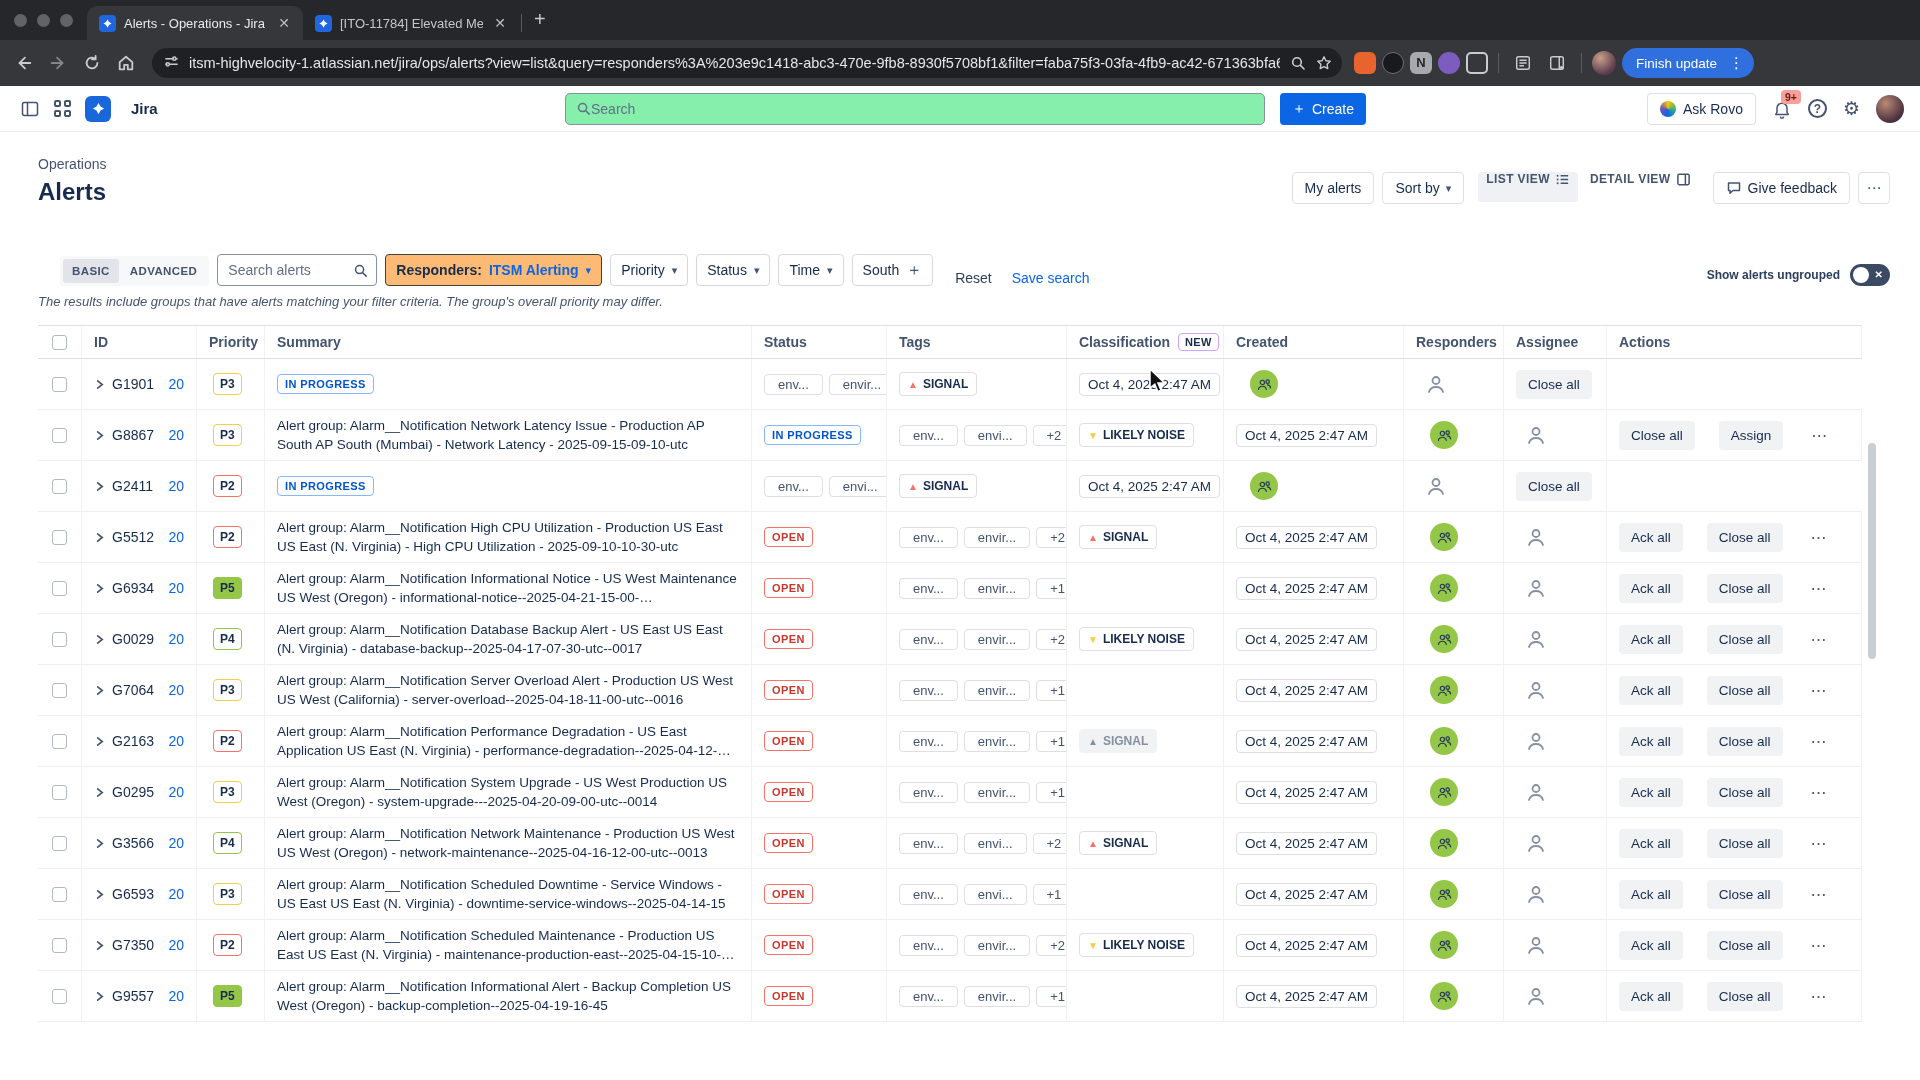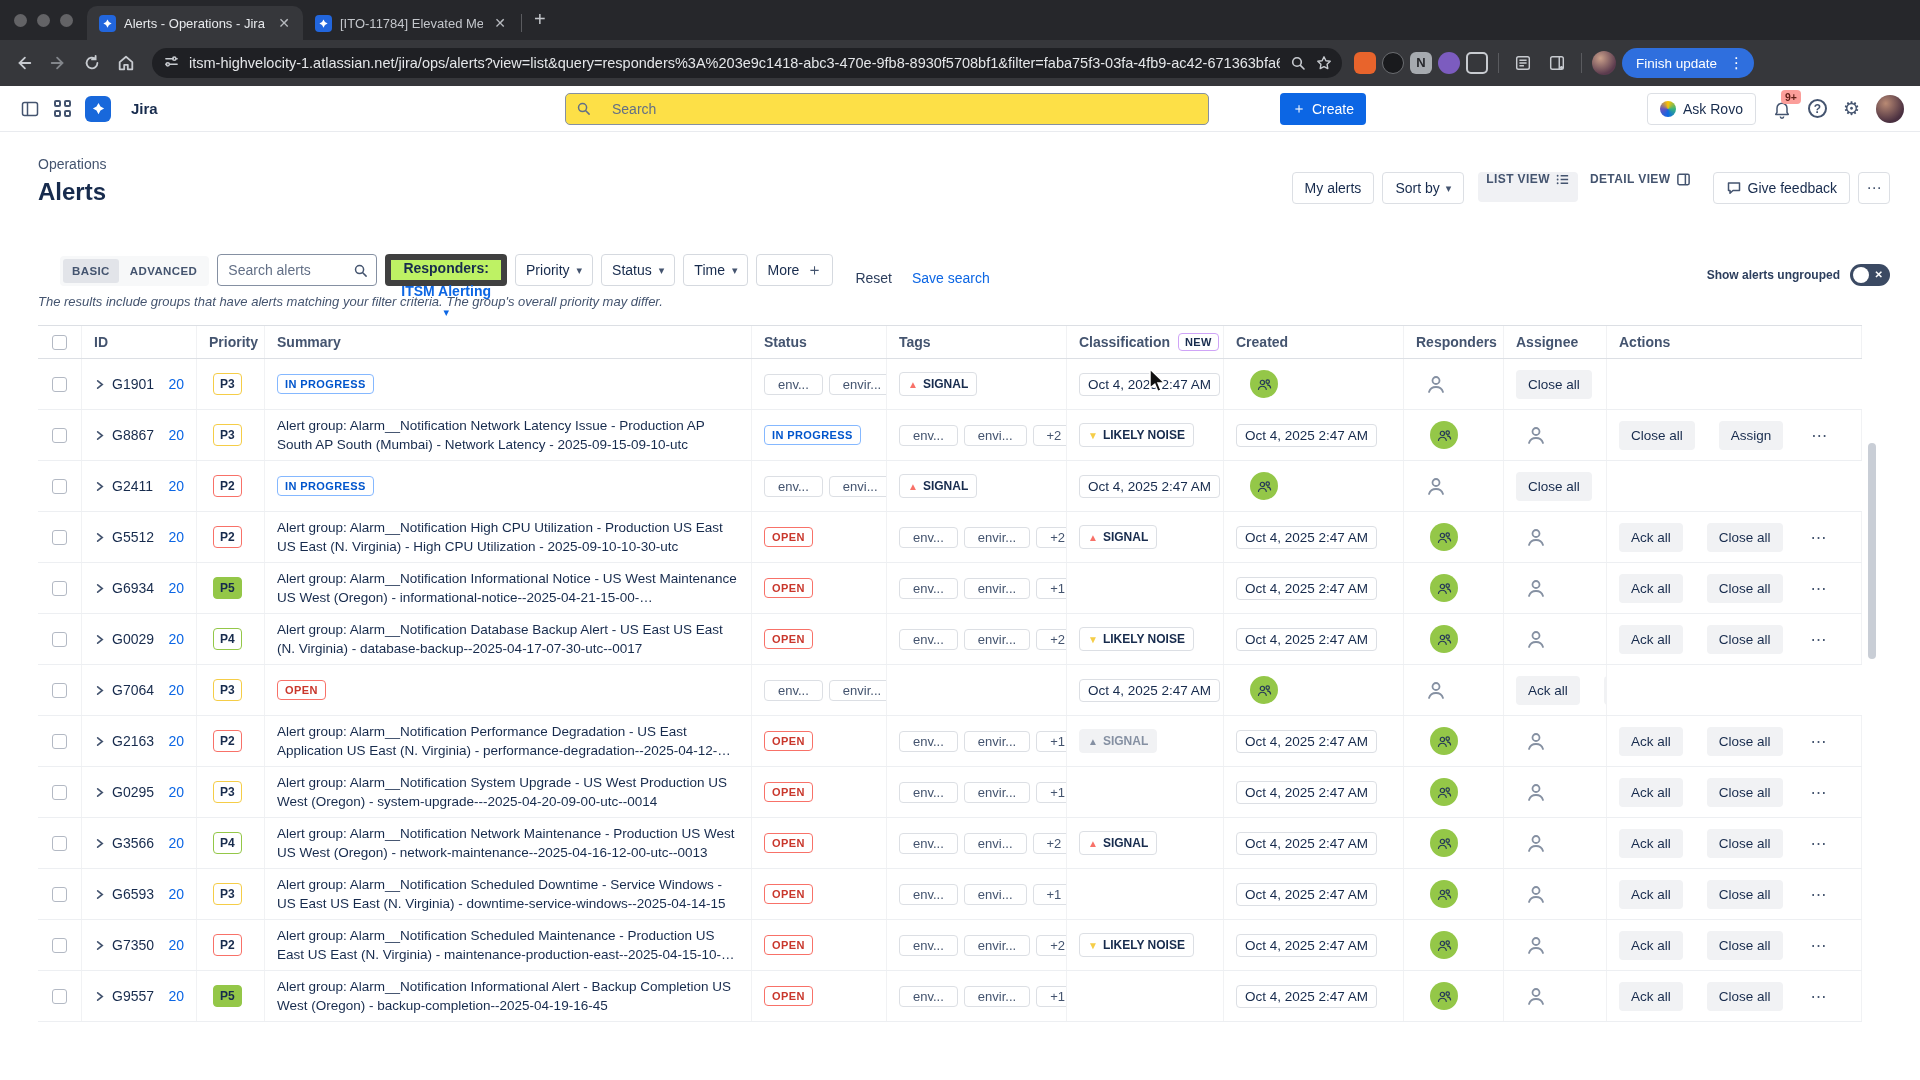--- a/index.html
+++ b/index.html
@@ -44,21 +44,21 @@
 
   .jiranav { height:46px; border-bottom:1px solid #E9EBEF; display:flex; align-items:center; padding:0 20px; position:relative; }
   .jn-left { display:flex; align-items:center; gap:14px; }
   .jn-ic { color:#44546F; display:flex; align-items:center; }
   .jn-ic svg { width:20px; height:20px; }
   .gridic { display:grid; grid-template-columns:7px 7px; grid-gap:3px; }
   .gridic span { width:7px; height:7px; border:2px solid #44546F; border-radius:2px; }
   .jira-logo { width:26px; height:26px; border-radius:6px; background:#1868DB; display:flex; align-items:center; justify-content:center; }
   .jira-logo svg { width:15px; height:15px; }
   .jira-name { font-size:15px; font-weight:600; color:#172B4D; margin-left:6px; }
-  .global-search { position:absolute; left:565px; width:644px; height:32px; border:1px solid #8590A2; border-radius:5px; display:flex; align-items:center; padding:0 10px; gap:21px; color:#626F86; background:#fde047; }
+  .global-search { position:absolute; left:565px; width:700px; height:32px; border:1px solid #8590A2; border-radius:5px; display:flex; align-items:center; padding:0 10px; gap:0; color:#626F86; background:#86efac; }
   .global-search svg { width:15px; height:15px; }
   .gs-ph { font-size:14px; color:#626F86; }
   .create-btn { position:absolute; left:1280px; height:32px; background:#0C66E4; color:#fff; border:none; border-radius:4px; font-size:14px; font-weight:500; padding:0 12px; display:flex; align-items:center; gap:6px; font-family:inherit; }
   .jn-right { position:absolute; right:16px; display:flex; align-items:center; gap:16px; }
   .askrovo { height:32px; border:1px solid #DCDFE4; border-radius:4px; background:#fff; display:flex; align-items:center; gap:7px; padding:0 12px; font-size:14px; font-weight:500; color:#172B4D; font-family:inherit; }
   .rovo-ic { width:16px; height:16px; border-radius:50%; background:conic-gradient(#FFC400,#36B37E,#0C66E4,#6554C0,#FFC400); }
   .bell-wrap { position:relative; }
   .badge9 { position:absolute; top:-9px; left:9px; background:#FB9E9A; color:#601E16; font-size:10.5px; font-weight:700; border-radius:4px; padding:1px 4px; }
   .iconbtn { background:none; border:none; color:#44546F; display:flex; align-items:center; }
   .iconbtn svg { width:20px; height:20px; }
@@ -80,21 +80,21 @@
   .btn.square { width:32px; padding:0; justify-content:center; font-size:15px; color:#44546F; }
 
   .filters { height:48px; margin-top:2px; padding:0 30px 0 60px; display:flex; align-items:flex-end; gap:8px; position:relative; }
   .mode-seg { display:flex; align-items:center; background:#F7F8F9; border-radius:4px; padding:3px; gap:2px; }
   .mode { font-size:11.5px; font-weight:700; letter-spacing:.4px; color:#44546F; padding:6px 9px; border-radius:3px; background:none; border:none; font-family:inherit; }
   .mode.sel { background:#E2E4E9; }
   .search-alerts { width:160px; height:32px; border:1px solid #8590A2; border-radius:4px; display:flex; align-items:center; padding:0 8px 0 10px; gap:6px; background:#fff; }
   .search-alerts .ph { flex:1; font-size:14px; color:#626F86; }
   .search-alerts svg { width:15px; height:15px; color:#44546F; }
   .chip { height:32px; border:1px solid #D5D9DF; border-radius:4px; background:#fff; font-size:14px; color:#172B4D; font-weight:500; padding:0 10px; display:flex; align-items:center; gap:7px; font-family:inherit; }
-  .chip.responders { border:6px solid #404040; background:#bef264;flex-direction:column; }
+  .chip.responders { border:1px solid #404040; background:#fdba74; }
   .chip.responders .rv { color:#0C66E4; font-weight:700; }
   .chip.responders .rl { font-weight:700; }
   .chip.responders .chev-d { color:#0C66E4; }
   .plus { font-size:16px; color:#44546F; }
   .linkbtn { background:none; border:none; font-size:14px; font-weight:500; font-family:inherit; padding:0 6px; }
   .linkbtn.reset { color:#2C3E5D; margin-left:8px; }
   .linkbtn.save { color:#0C66E4; }
   .ungroup { position:absolute; right:30px; display:flex; align-items:center; gap:10px; }
   .ungroup-label { font-size:12px; color:#2C3E5D;font-weight:bold; }
   .toggle { width:40px; height:22px; border-radius:11px; background:#3B4A63; position:relative; border:none; }
@@ -368,21 +368,21 @@
       </button>
     <button class="chip">
         <span>Status</span>
         <span class="chev-d">▾</span>
       </button>
     <button class="chip">
         <span>Time</span>
         <span class="chev-d">▾</span>
       </button>
     <button class="chip">
-        <span>More</span>
+        <span>South</span>
         <span class="plus">＋</span>
       </button>
     <button class="linkbtn reset">Reset</button>
     <button class="linkbtn save">Save search</button>
     <div class="ungroup">
       <span class="ungroup-label">Show alerts ungrouped</span>
       <button class="toggle">
           <span class="knob"></span>
           <span class="x">✕</span>
         </button>
@@ -776,20 +776,23 @@
                 <path d="M4 2l5 4-5 4"></path>
               </svg>
             </span>
       <span class="rid">G7064</span>
       <span class="rcount">20</span>
     </div>
     <div class="cell c-pr">
             <span class="pbadge p-yellow">P3</span>
           </div>
     <div class="cell">
+            <span class="sum">Alert group: Alarm__Notification Server Overload Alert - Production US West US West (California) - server-overload--2025-04-18-11-00-utc--0016</span>
+          </div>
+    <div class="cell">
             <span class="lozenge st-open">OPEN</span>
           </div>
     <div class="cell c-tags">
             <span class="tag">env...</span>
             <span class="tag">envir...</span>
             <span class="tag">+1</span>
           </div>
     <div class="cell"></div>
     <div class="cell">
             <span class="created">Oct 4, 2025 2:47 AM</span>

